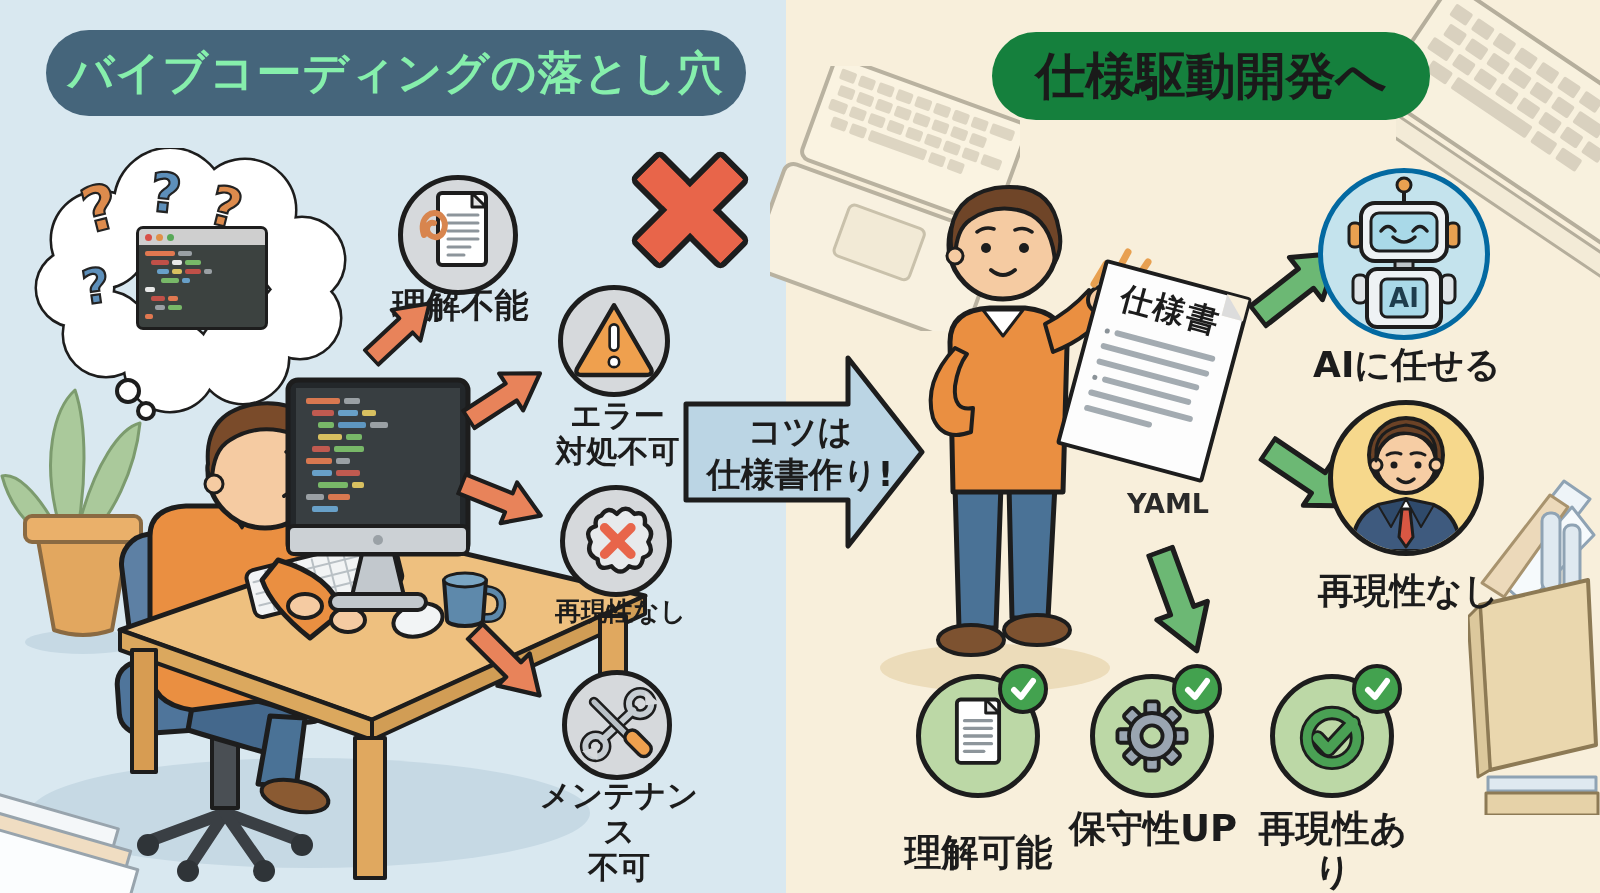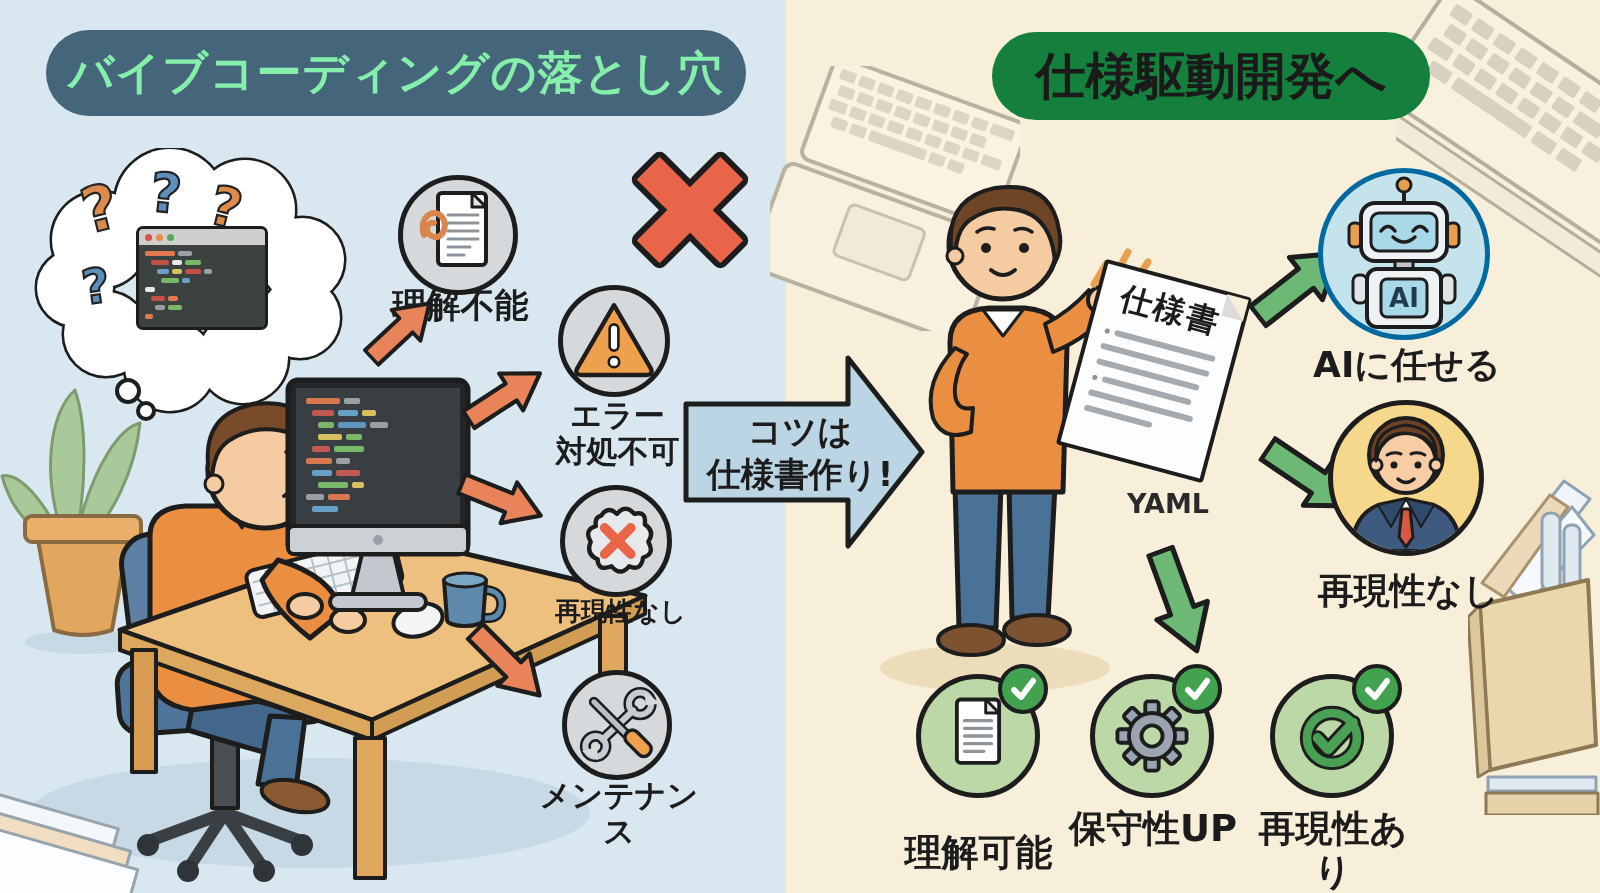--- a/index.html
+++ b/index.html
@@ -399,20 +399,21 @@
     <line x1="74" y1="38" x2="38" y2="72" stroke="#c6cdd2" stroke-width="7"></line>
     <polygon points="88,16 106,30 88,32" fill="#d6d9dc"></polygon>
     <polygon points="14,86 32,96 32,80" fill="#d6d9dc"></polygon>
     <line x1="28" y1="28" x2="66" y2="66" stroke="#1d1d1d" stroke-width="12"></line>
     <line x1="28" y1="28" x2="66" y2="66" stroke="#b9c1c7" stroke-width="6"></line>
     <rect x="62" y="68" width="36" height="17" rx="8" fill="#efa04e" stroke="#1d1d1d" stroke-width="4" transform="rotate(45 80 76)"></rect>
   </svg>
 </div>
 <div class="abs jl" style="left:524px;top:778px;width:190px;font-size:31px;">
   <span style="display:block;">メンテナンス</span>
+  <span style="display:block;">不可</span>
 </div>
 
 <svg class="abs" preserveAspectRatio="none" style="left:359px;top:304px;transform:rotate(-43deg);" width="84" height="52" viewBox="0 0 110 64">
   <polygon points="2,20 64,20 64,6 106,32 64,58 64,44 2,44" fill="#e8835a" stroke="#1d1d1d" stroke-width="5"></polygon>
 </svg>
 <svg class="abs" preserveAspectRatio="none" style="left:460px;top:369px;transform:rotate(-33deg);" width="90" height="54" viewBox="0 0 110 64">
   <polygon points="2,20 64,20 64,6 106,32 64,58 64,44 2,44" fill="#e8835a" stroke="#1d1d1d" stroke-width="5"></polygon>
 </svg>
 <svg class="abs" preserveAspectRatio="none" style="left:457px;top:473px;transform:rotate(22deg);" width="90" height="54" viewBox="0 0 110 64">
   <polygon points="2,20 64,20 64,6 106,32 64,58 64,44 2,44" fill="#e8835a" stroke="#1d1d1d" stroke-width="5"></polygon>

